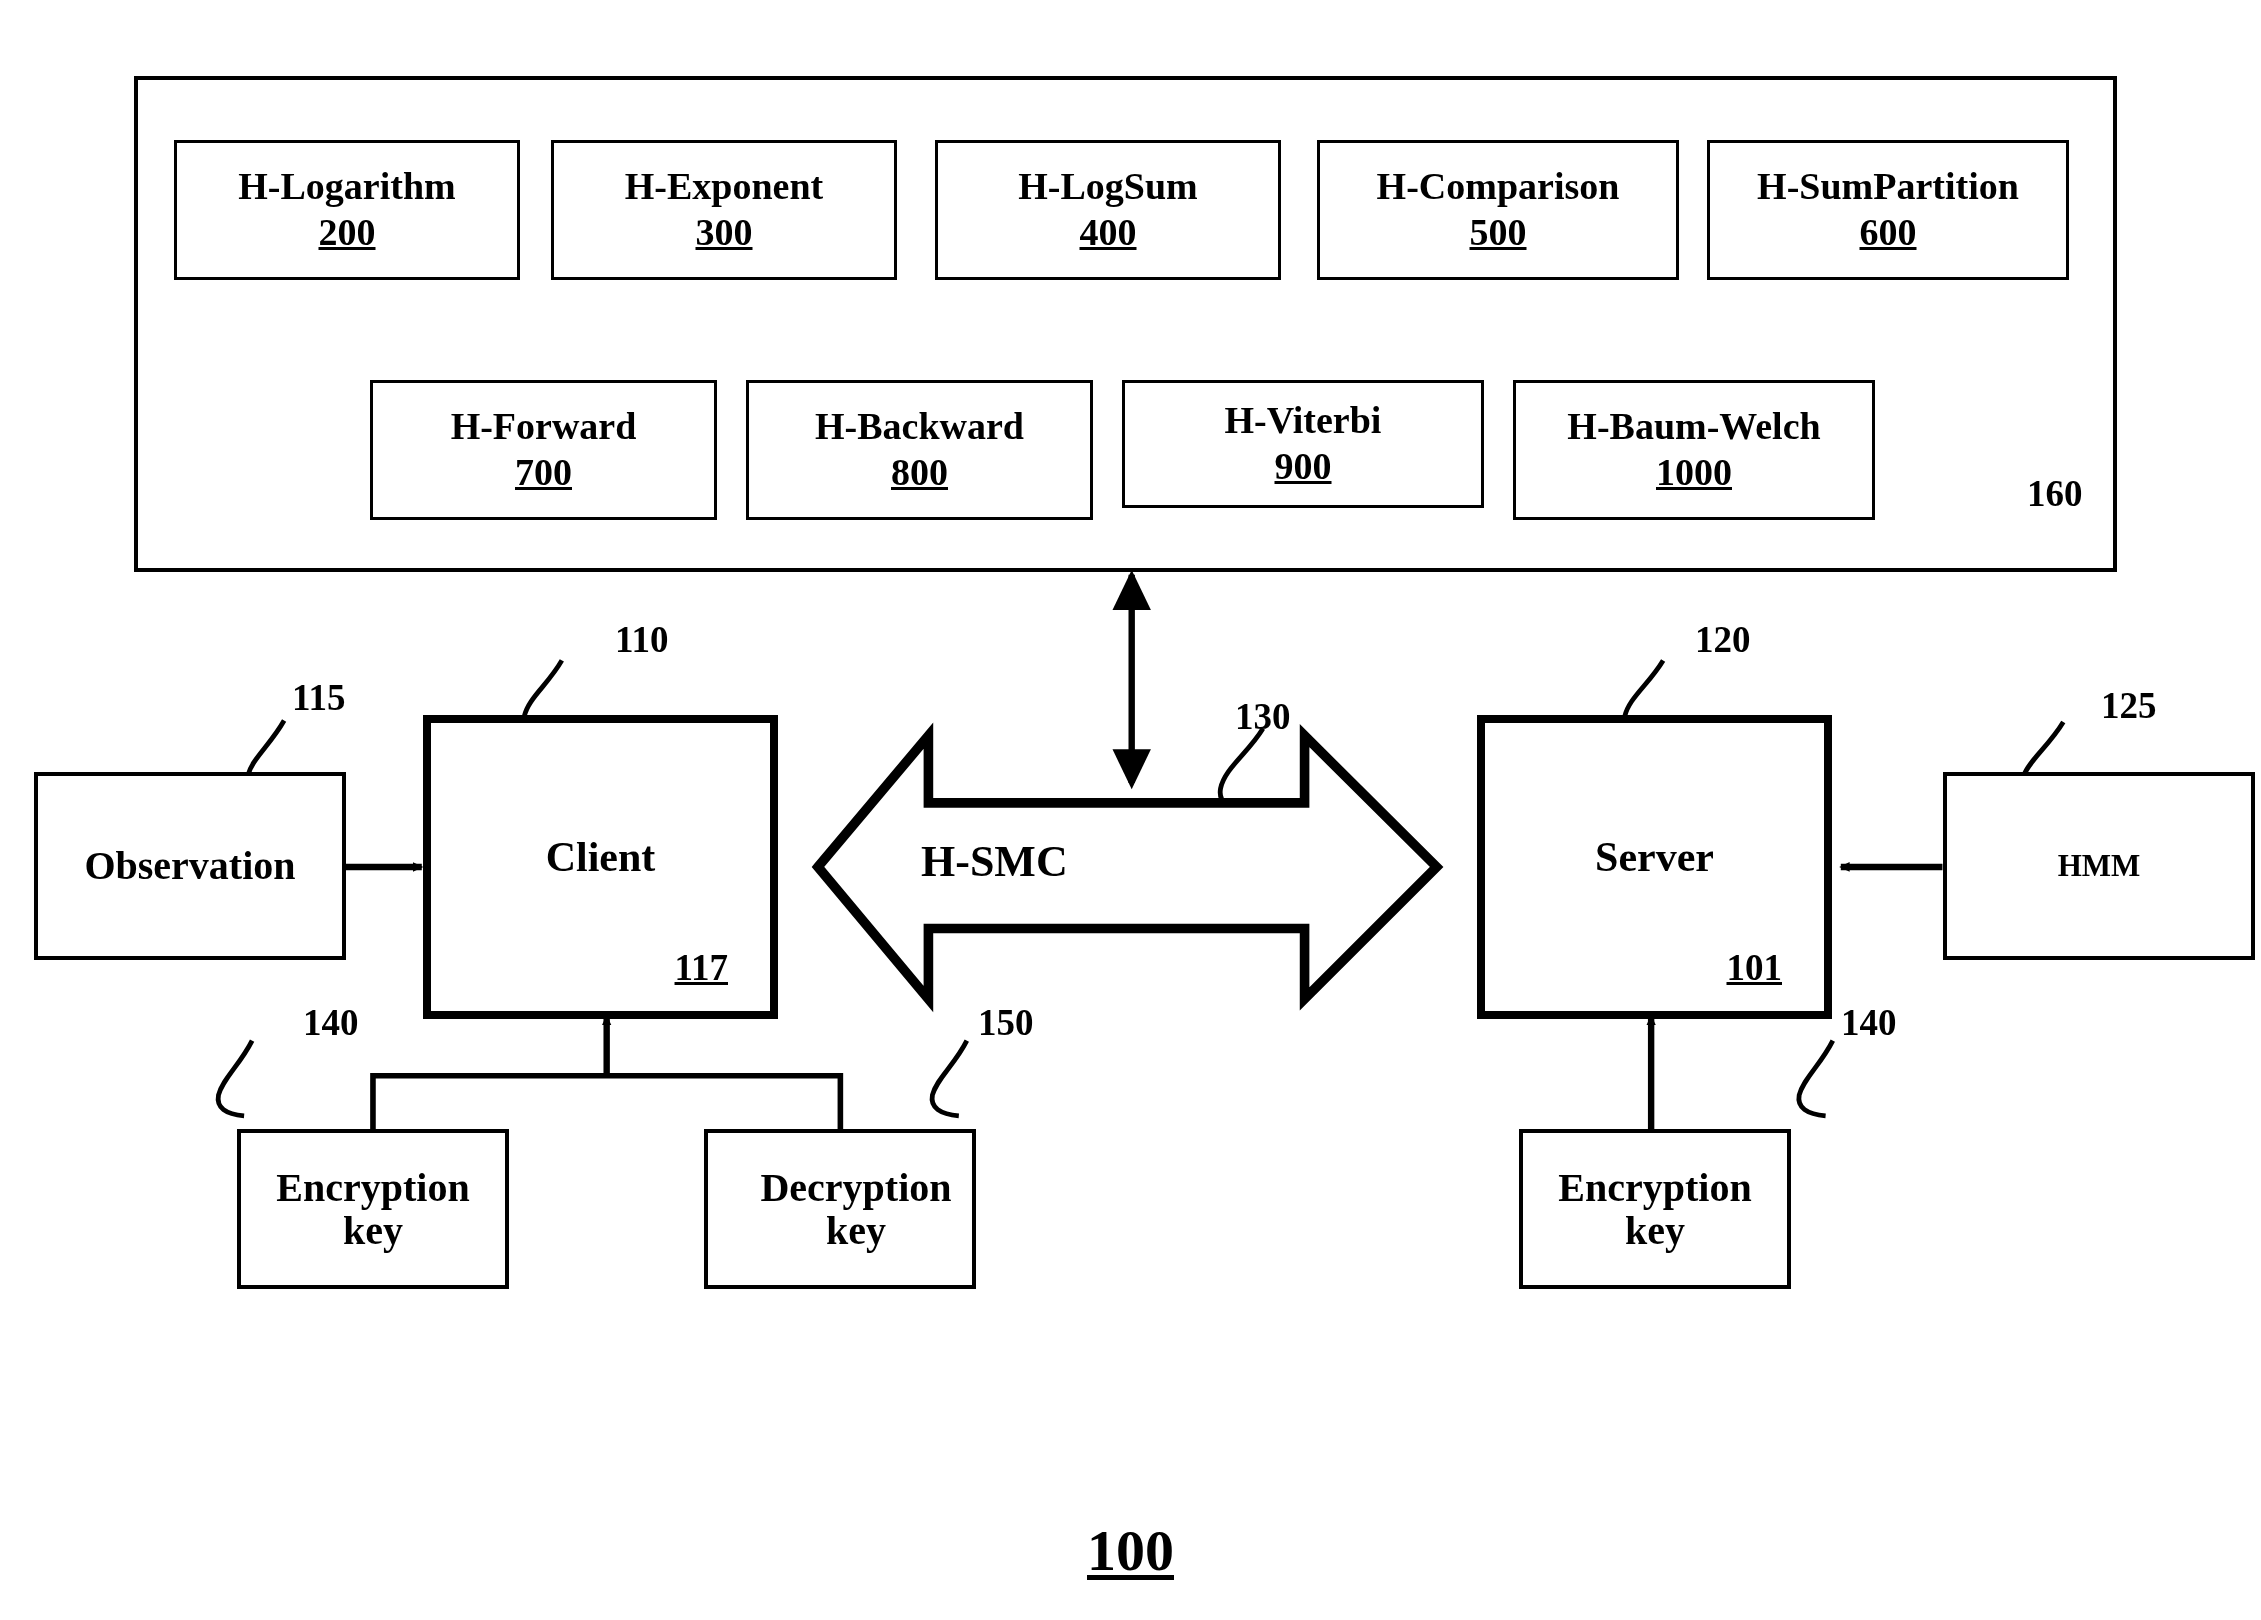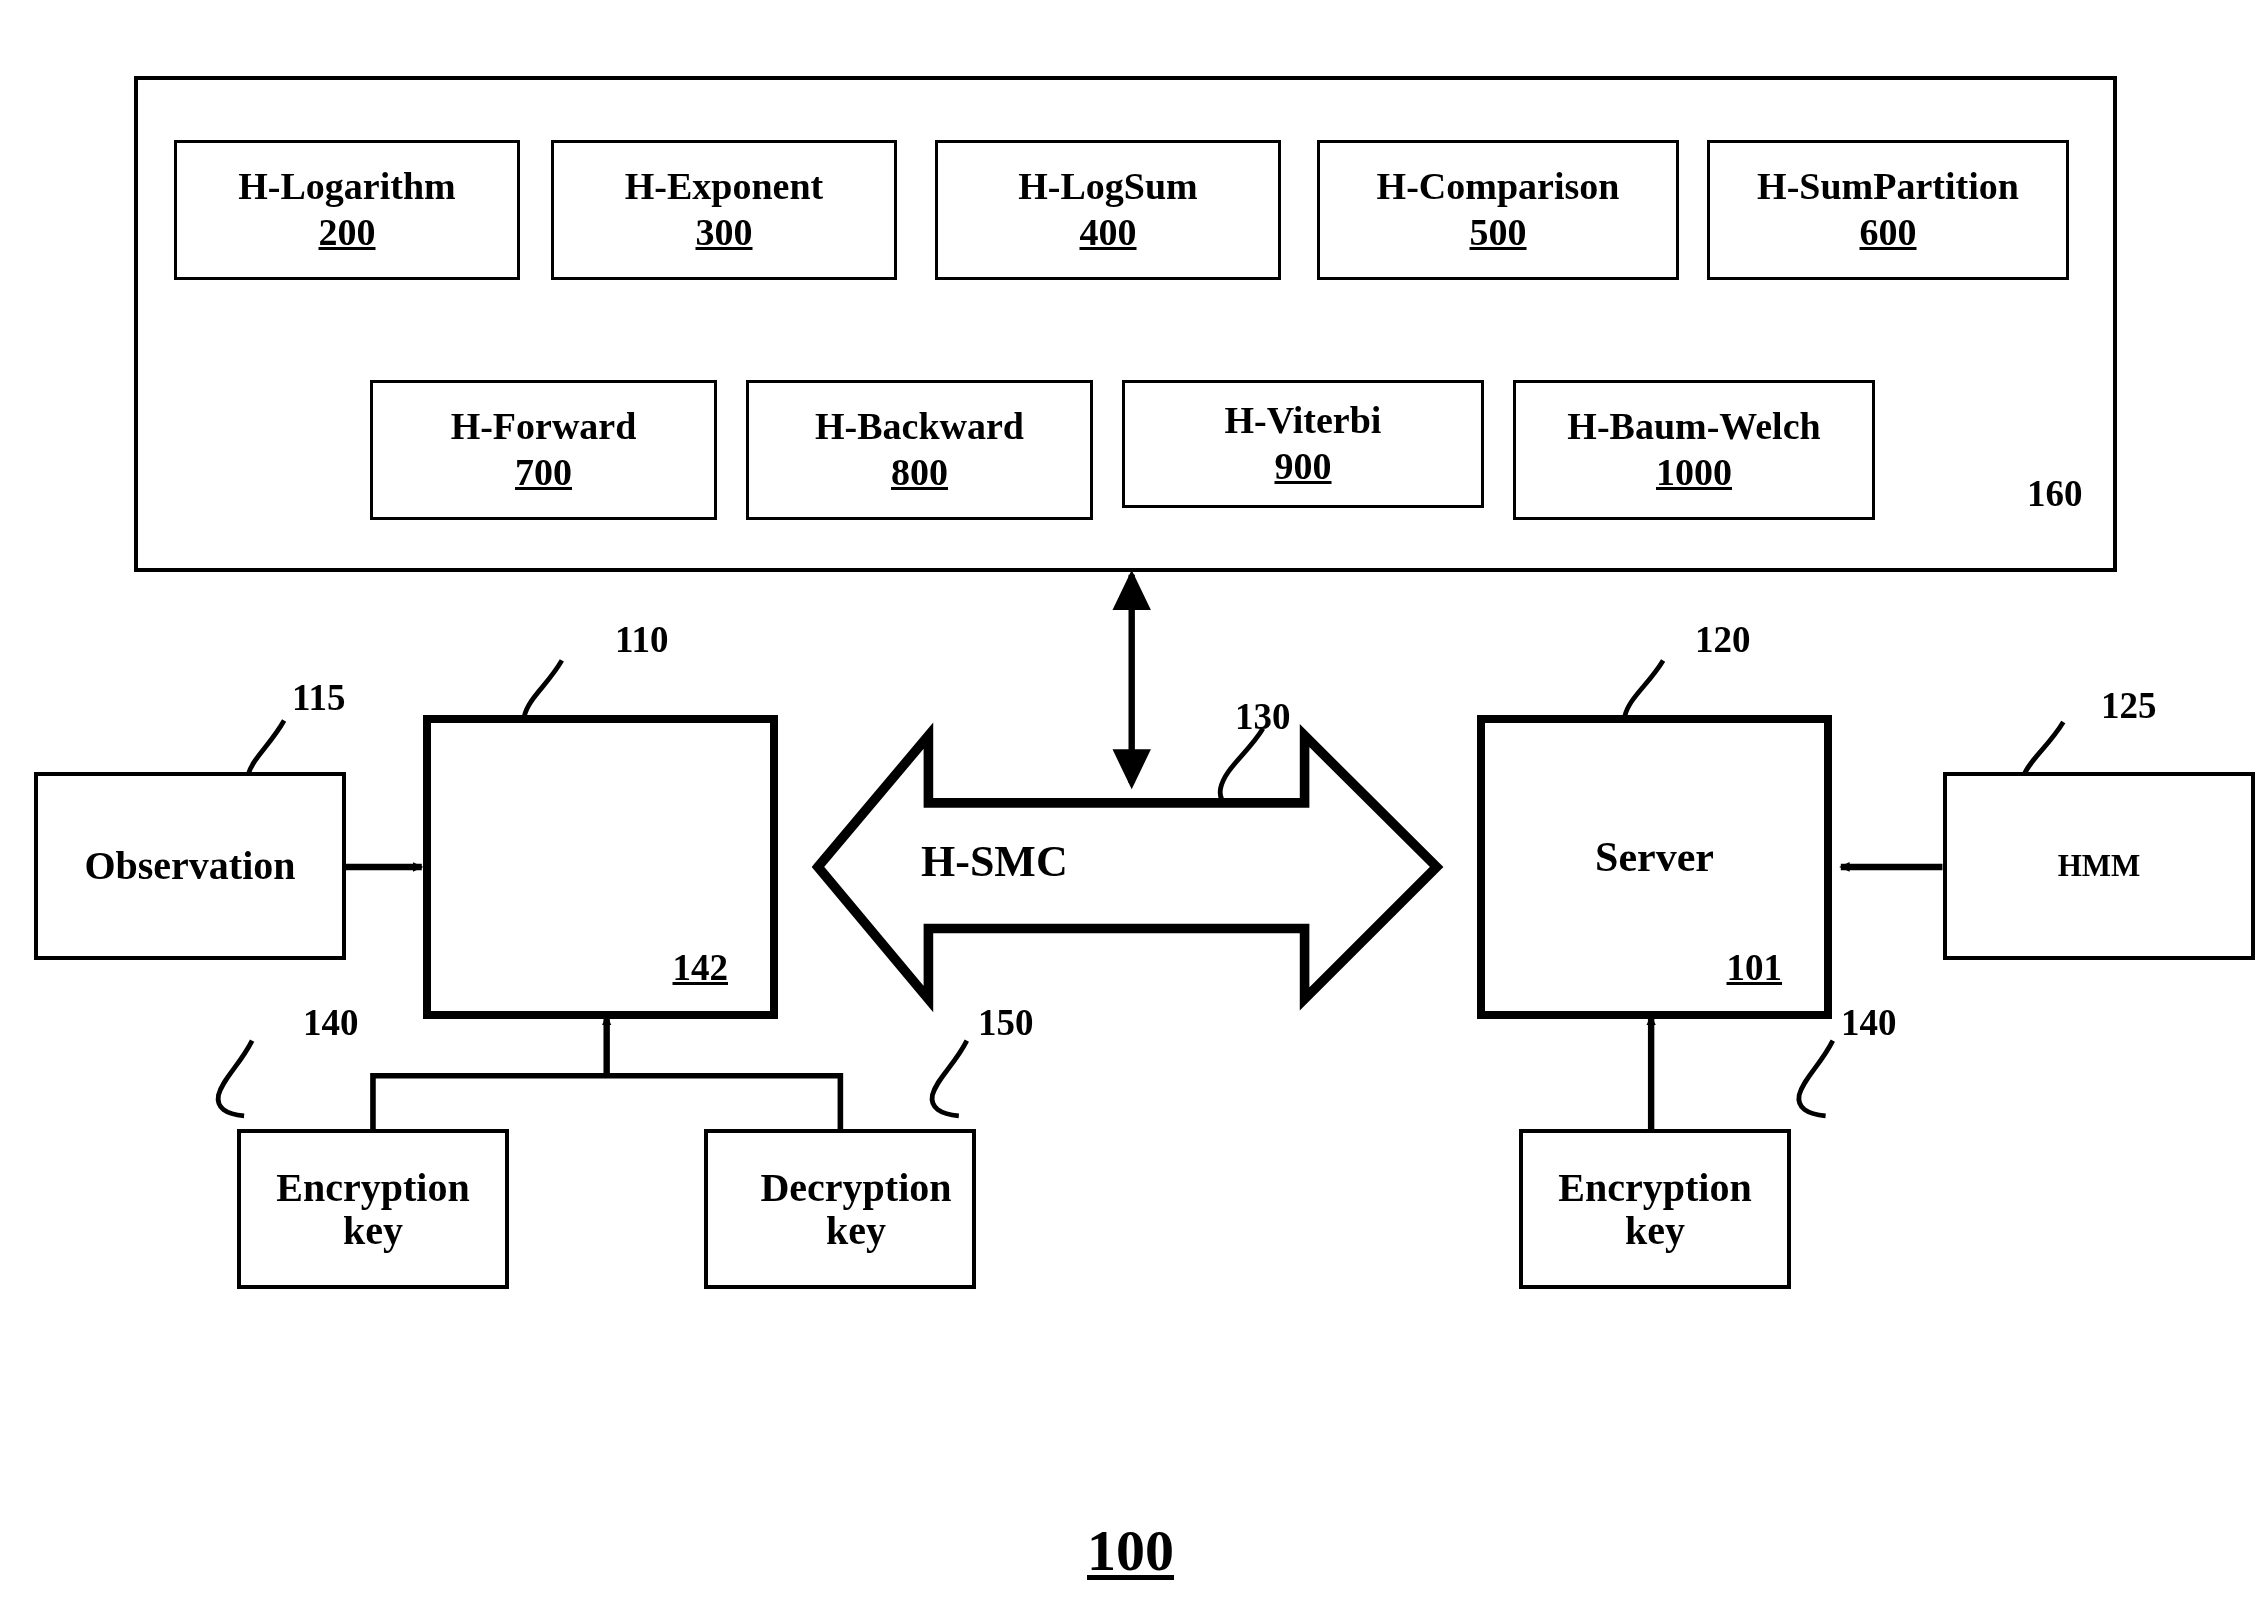--- a/index.html
+++ b/index.html
@@ -223,21 +223,22 @@
 <div class="node module" style="left:1513px; top:380px; width:362px; height:140px;">
   <span class="title">H-Baum-Welch</span>
   <span class="refnum">1000</span>
 </div>
 
 <div class="node thin" style="left:34px; top:772px; width:312px; height:188px; font-size:40px;">
   <span class="title">Observation</span>
 </div>
 
 <div class="node thick" style="left:423px; top:715px; width:355px; height:304px; font-size:42px;">
-  <span class="refnum" style="position:absolute; right:42px; bottom:22.4px; font-size:37px; margin:0;">142</span>
+  <span class="title" style="position:absolute; left:0; right:0; top:112px;">Client</span>
+  <span class="refnum" style="position:absolute; right:42px; bottom:22.4px; font-size:37px; margin:0;">117</span>
 </div>
 
 <div class="node thick" style="left:1477px; top:715px; width:355px; height:304px; font-size:42px;">
   <span class="title" style="position:absolute; left:0; right:0; top:112px;">Server</span>
   <span class="refnum" style="position:absolute; right:42px; bottom:22.4px; font-size:37px; margin:0;">101</span>
 </div>
 
 <div class="node thin" style="left:1943px; top:772px; width:312px; height:188px; font-size:31px;">
   <span class="title">HMM</span>
 </div>

